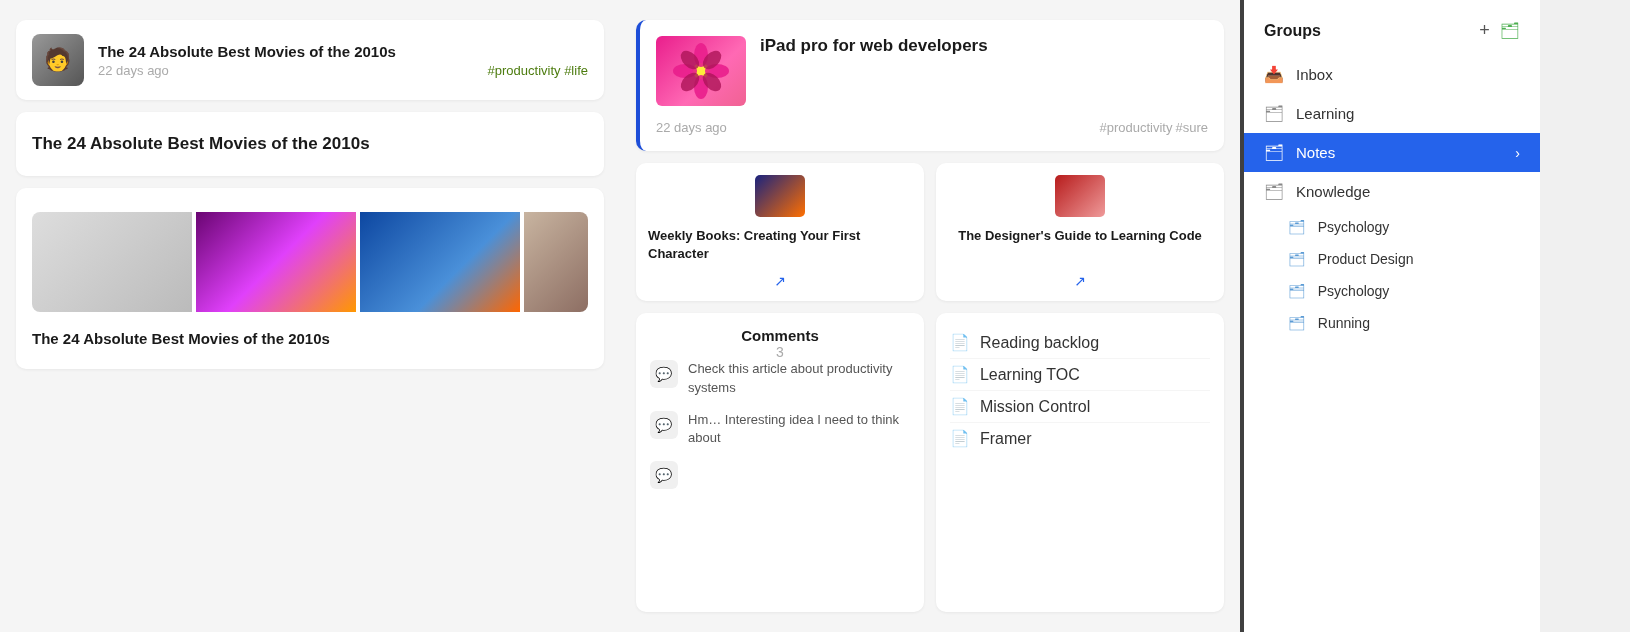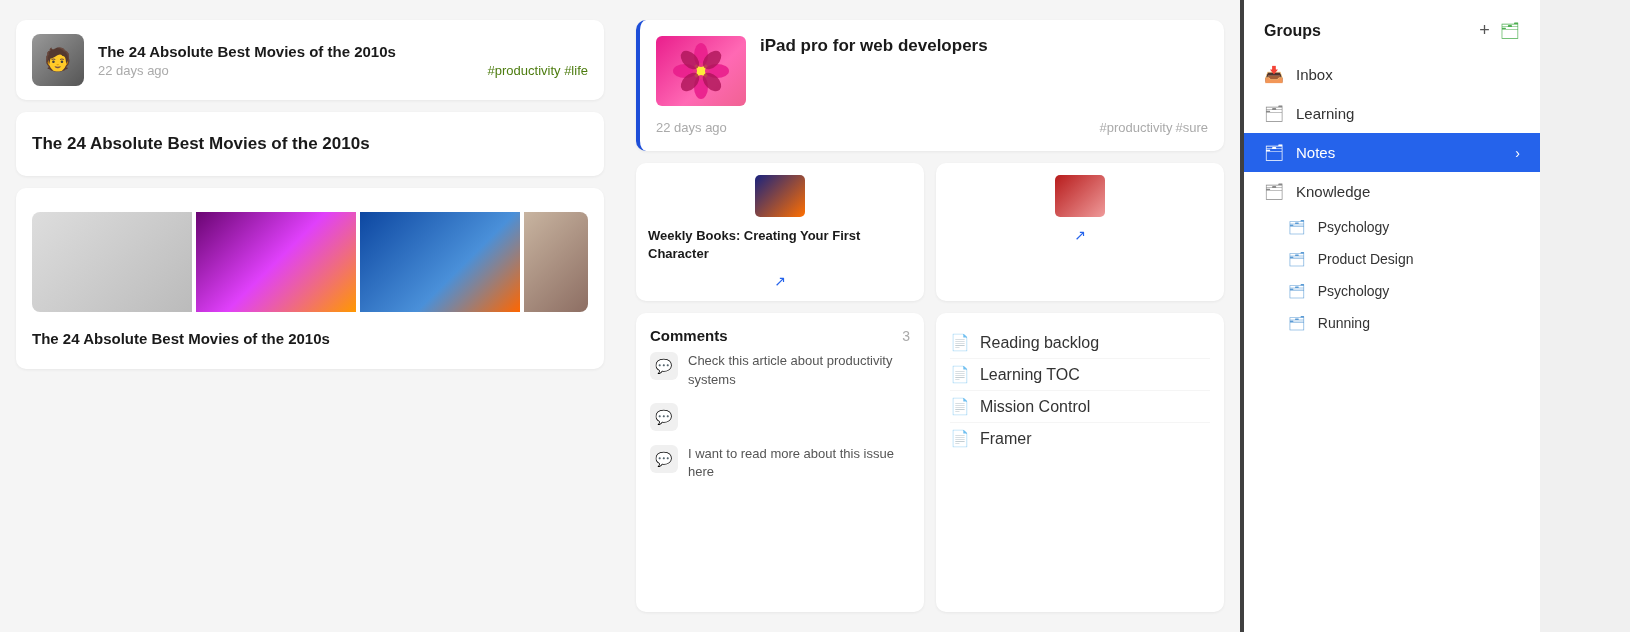--- a/index.html
+++ b/index.html
@@ -231,23 +231,23 @@
 
     .section-card {
       background: #fff;
       border-radius: 10px;
       padding: 14px;
       box-shadow: 0 1px 3px rgba(0,0,0,0.06);
     }
 
     .section-header {
       display: flex;
-      justify-content: space-between;
-      align-items: center;
-      margin-bottom: 8px;
+      align-items: center;
+      margin-bottom: 0;
+      flex-direction: column;
     }
 
     .section-title {
       font-size: 15px;
       font-weight: 700;
       color: #1a1a1a;
     }
 
     .section-count {
       font-size: 14px;
@@ -467,41 +467,42 @@
   </div>
 
   <div class="two-col-row">
     <div class="small-card">
       <div class="small-thumb thumb-sunset"></div>
       <div class="small-card-title">Weekly Books: Creating Your First Character</div>
       <span class="ext-link-icon">↗</span>
     </div>
     <div class="small-card">
       <div class="small-thumb thumb-red"></div>
+      <div class="small-card-title">The Designer's Guide to Learning Code</div>
       <span class="ext-link-icon">↗</span>
     </div>
   </div>
 
   <div class="bottom-row">
 
     <div class="section-card">
       <div class="section-header">
         <span class="section-title">Comments</span>
         <span class="section-count">3</span>
       </div>
       <div class="comment-item">
         <div class="comment-icon">💬</div>
         <div class="comment-text">Check this article about productivity systems</div>
       </div>
       <div class="comment-item">
         <div class="comment-icon">💬</div>
+        <div class="comment-text">Hm… Interesting idea I need to think about</div>
       </div>
       <div class="comment-item">
         <div class="comment-icon">💬</div>
-        <div class="comment-text">I want to read more about this issue here</div>
       </div>
     </div>
 
     <div class="section-card">
       <div class="doc-item">
         <span class="doc-icon">📄</span>
         <span class="doc-name">Reading backlog</span>
       </div>
       <div class="doc-item">
         <span class="doc-icon">📄</span>

